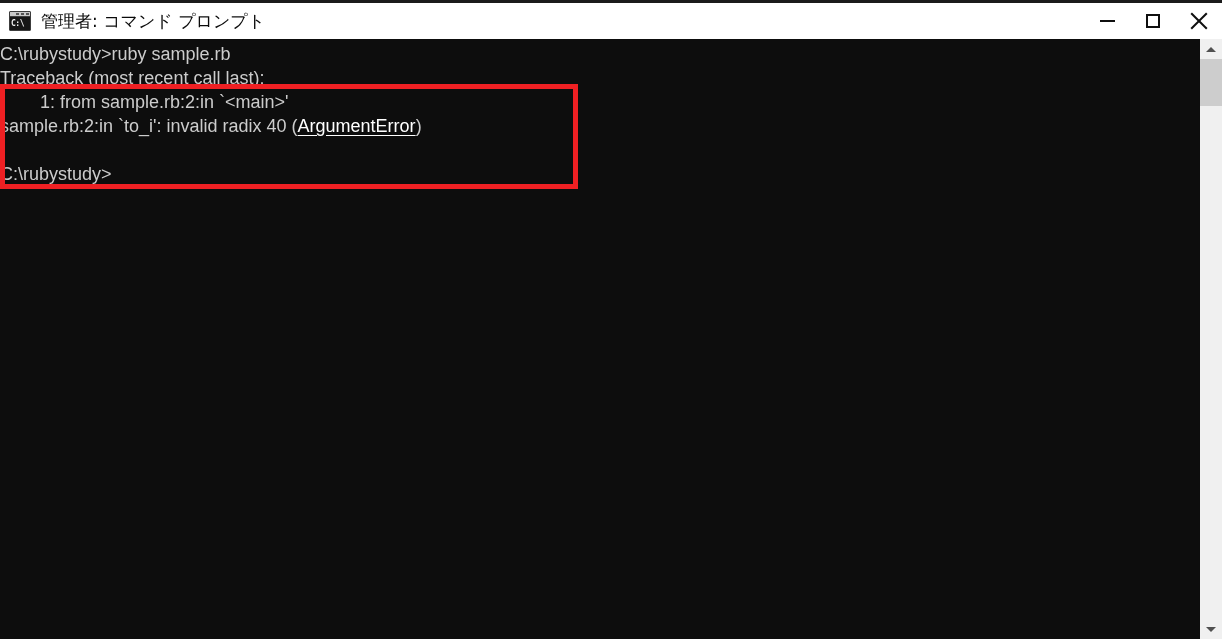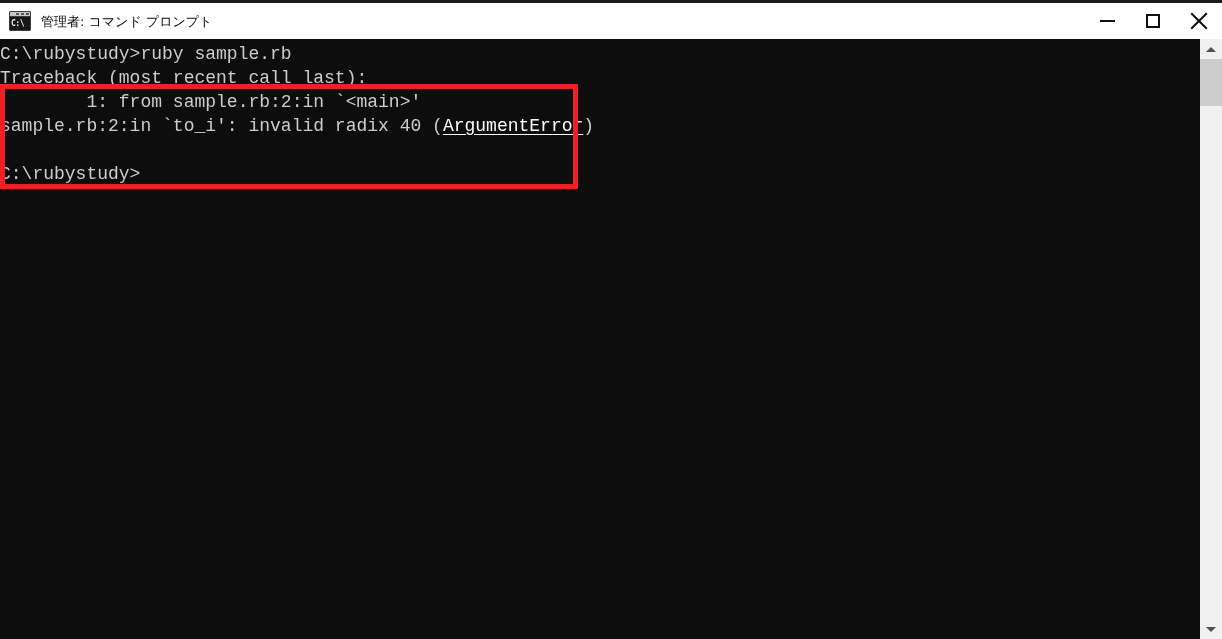--- a/index.html
+++ b/index.html
@@ -91,21 +91,21 @@
     font-family: "DejaVu Sans Mono", monospace;
     font-size: 8px;
     line-height: 1;
     letter-spacing: -0.5px;
     padding-left: 1px;
     font-weight: bold;
   }
 
   .title-text {
     margin-left: 10px;
-    font-size: 13px;
+    font-size: 17px;
     color: #0a0a0a;
     font-family: "DejaVu Sans", "Liberation Sans", sans-serif;
     white-space: nowrap;
     line-height: 1;
   }
 
   .title-spacer { flex: 1 1 auto; height: 100%; }
 
   .win-controls {
     display: flex;
@@ -159,21 +159,21 @@
     background: #0d0d0d;
     overflow: hidden;
   }
 
   .console-text {
     position: absolute;
     left: 0;
     top: 3px;
     margin: 0;
     color: #cccccc;
-    font-family: Liberation Mono, monospace;
+    font-family: Liberation Sans, sans-serif;
     font-size: 18px;
     line-height: 24px;
     letter-spacing: 0px;
     white-space: pre;
     text-shadow: none;
   }
   .console-text .bold-underline {
     color: #ffffff;
     text-decoration: underline;
     text-underline-offset: 3px;

